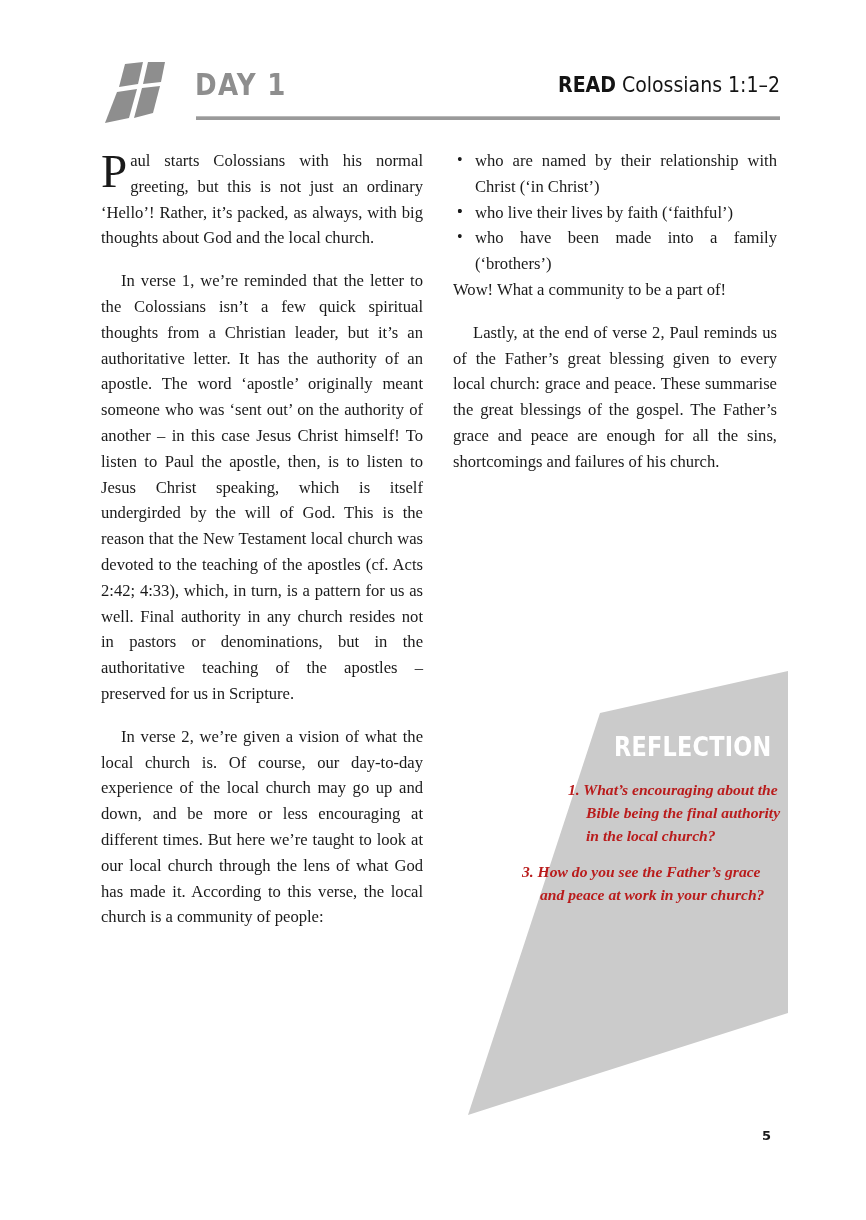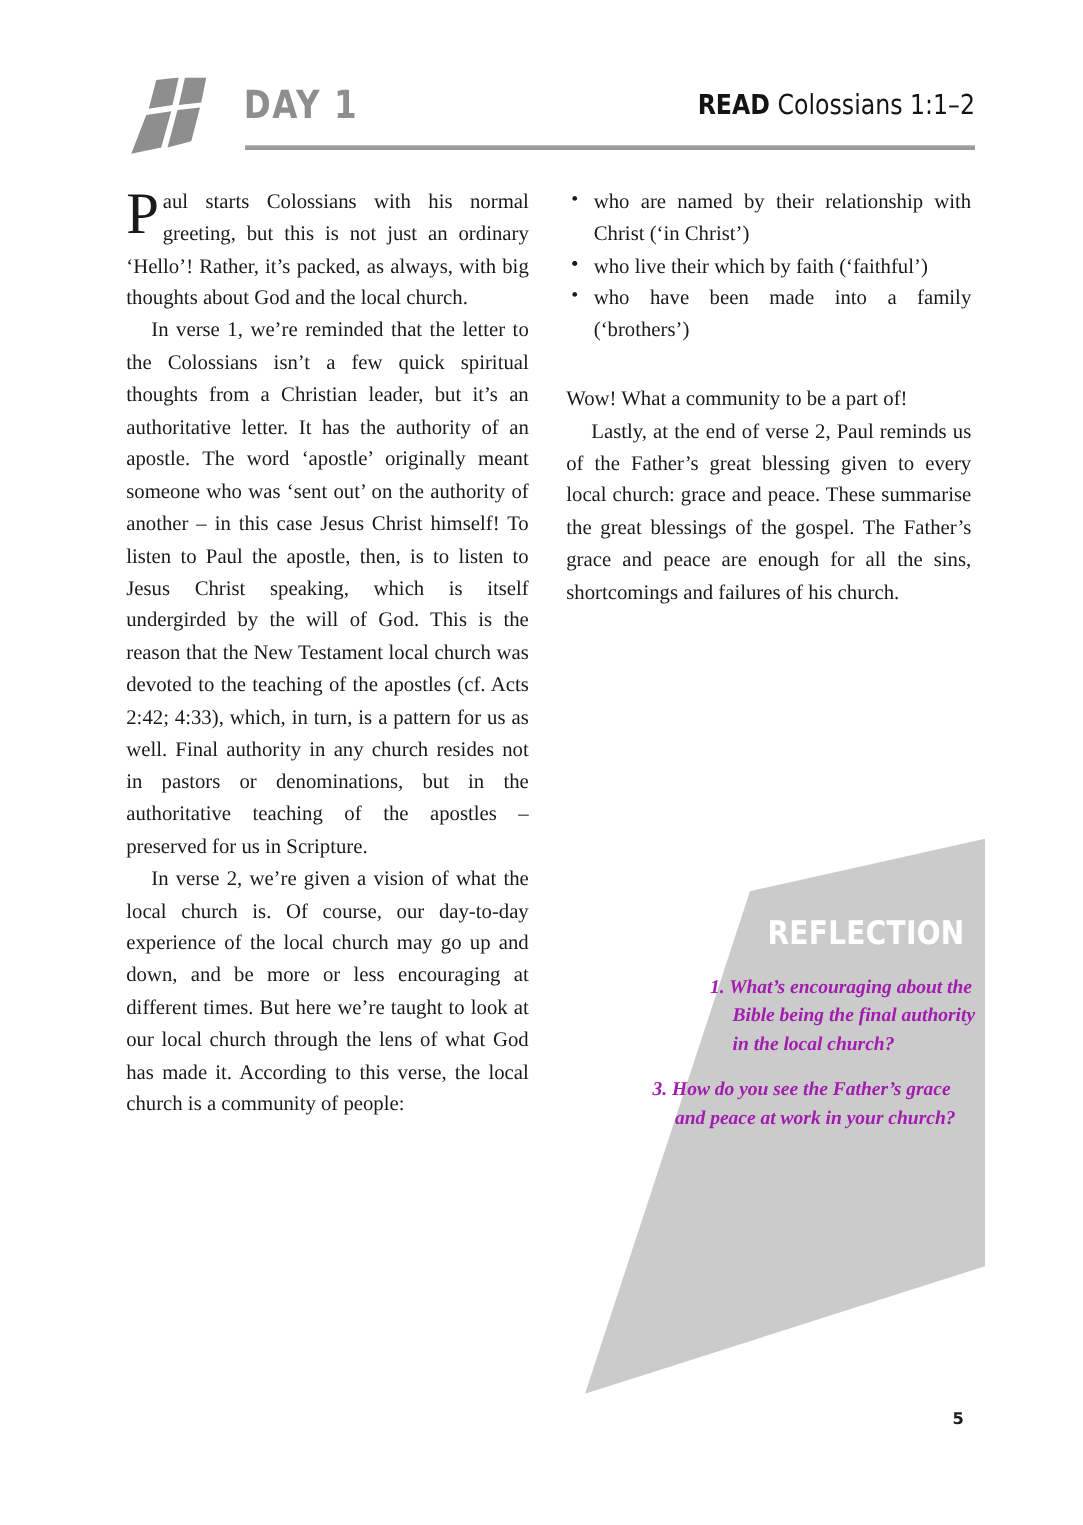--- a/index.html
+++ b/index.html
@@ -91,22 +91,22 @@
     text-justify: inter-word;
     hyphens: none;
   }
   .col-left  { left: 101px; }
   .col-right { left: 453px; width: 324px; }
 
   .col p {
     margin: 0 0 0 0;
     text-indent: 20px;
   }
-  .col p.no-indent { text-indent: 0; margin-top: 29px; }
-  .col p + p { }
+  .col p.no-indent { text-indent: 0; }
+  .col p + p { margin-top: 17px; }
 
   
   .dropcap-para {
     text-indent: 0 !important;
   }
   .dropcap {
     float: left;
     font-size: 47px;
     line-height: 40px;
     padding: 2px 3px 0 0;
@@ -174,21 +174,21 @@
     top: 118px;
     width: 340px;
   }
   .refl-item {
     position: relative;
     font-family: "Liberation Serif", serif;
     font-style: italic;
     font-weight: bold;
     font-size: 15.6px;
     line-height: 23px;
-    color: #a21caf;
+    color: #b91c1c;
     margin-bottom: 13px;
   }
   .refl-item .refl-num {
     font-style: italic;
     font-weight: bold;
   }
   .refl-1 { padding-left: 126px; padding-right: 14px; text-indent: -18px; }
   .refl-2 { padding-left: 106px; padding-right: 20px; text-indent: -18px; }
   .refl-3 { padding-left: 80px;  padding-right: 28px; text-indent: -18px; }
 
@@ -234,21 +234,21 @@
   <div class="col col-left">
     <p class="dropcap-para"><span class="dropcap">P</span><span>aul starts Colossians with his normal greeting, but this is not just an ordinary ‘Hello’! Rather, it’s packed, as always, with big thoughts about God and the local church.</span></p>
     <p>In verse 1, we’re reminded that the letter to the Colossians isn’t a few quick spiritual thoughts from a Christian leader, but it’s an authoritative letter. It has the authority of an apostle. The word ‘apostle’ originally meant someone who was ‘sent out’ on the authority of another – in this case Jesus Christ himself! To listen to Paul the apostle, then, is to listen to Jesus Christ speaking, which is itself undergirded by the will of God. This is the reason that the New Testament local church was devoted to the teaching of the apostles (cf. Acts 2:42; 4:33), which, in turn, is a pattern for us as well. Final authority in any church resides not in pastors or denominations, but in the authoritative teaching of the apostles – preserved for us in Scripture.</p>
     <p>In verse 2, we’re given a vision of what the local church is. Of course, our day-to-day experience of the local church may go up and down, and be more or less encouraging at different times. But here we’re taught to look at our local church through the lens of what God has made it. According to this verse, the local church is a community of people:</p>
   </div>
 
   <div class="col col-right">
     <ul class="bullets">
       <li><span class="bullet-dot">•</span><span>who are named by their relationship with Christ (‘in Christ’)</span></li>
       <li><span class="bullet-dot">•</span></li>
-      <li><span class="bullet-dot">•</span><span>who live their which by faith (‘faithful’)</span></li>
+      <li><span class="bullet-dot">•</span><span>who live their lives by faith (‘faithful’)</span></li>
       <li><span class="bullet-dot">•</span><span>who have been made into a family (‘brothers’)</span></li>
     </ul>
     <p class="no-indent after-bullets">Wow! What a community to be a part of!</p>
     <p>Lastly, at the end of verse 2, Paul reminds us of the Father’s great blessing given to every local church: grace and peace. These summarise the great blessings of the gospel. The Father’s grace and peace are enough for all the sins, shortcomings and failures of his church.</p>
   </div>
 
   <div class="reflection-wrap">
 
     <svg class="reflection-shape" width="340" height="470" viewBox="0 0 340 470" xmlns="http://www.w3.org/2000/svg">
       <polygon points="140,53 328,11 328,353 8,455" fill="#cbcbcb"></polygon>

